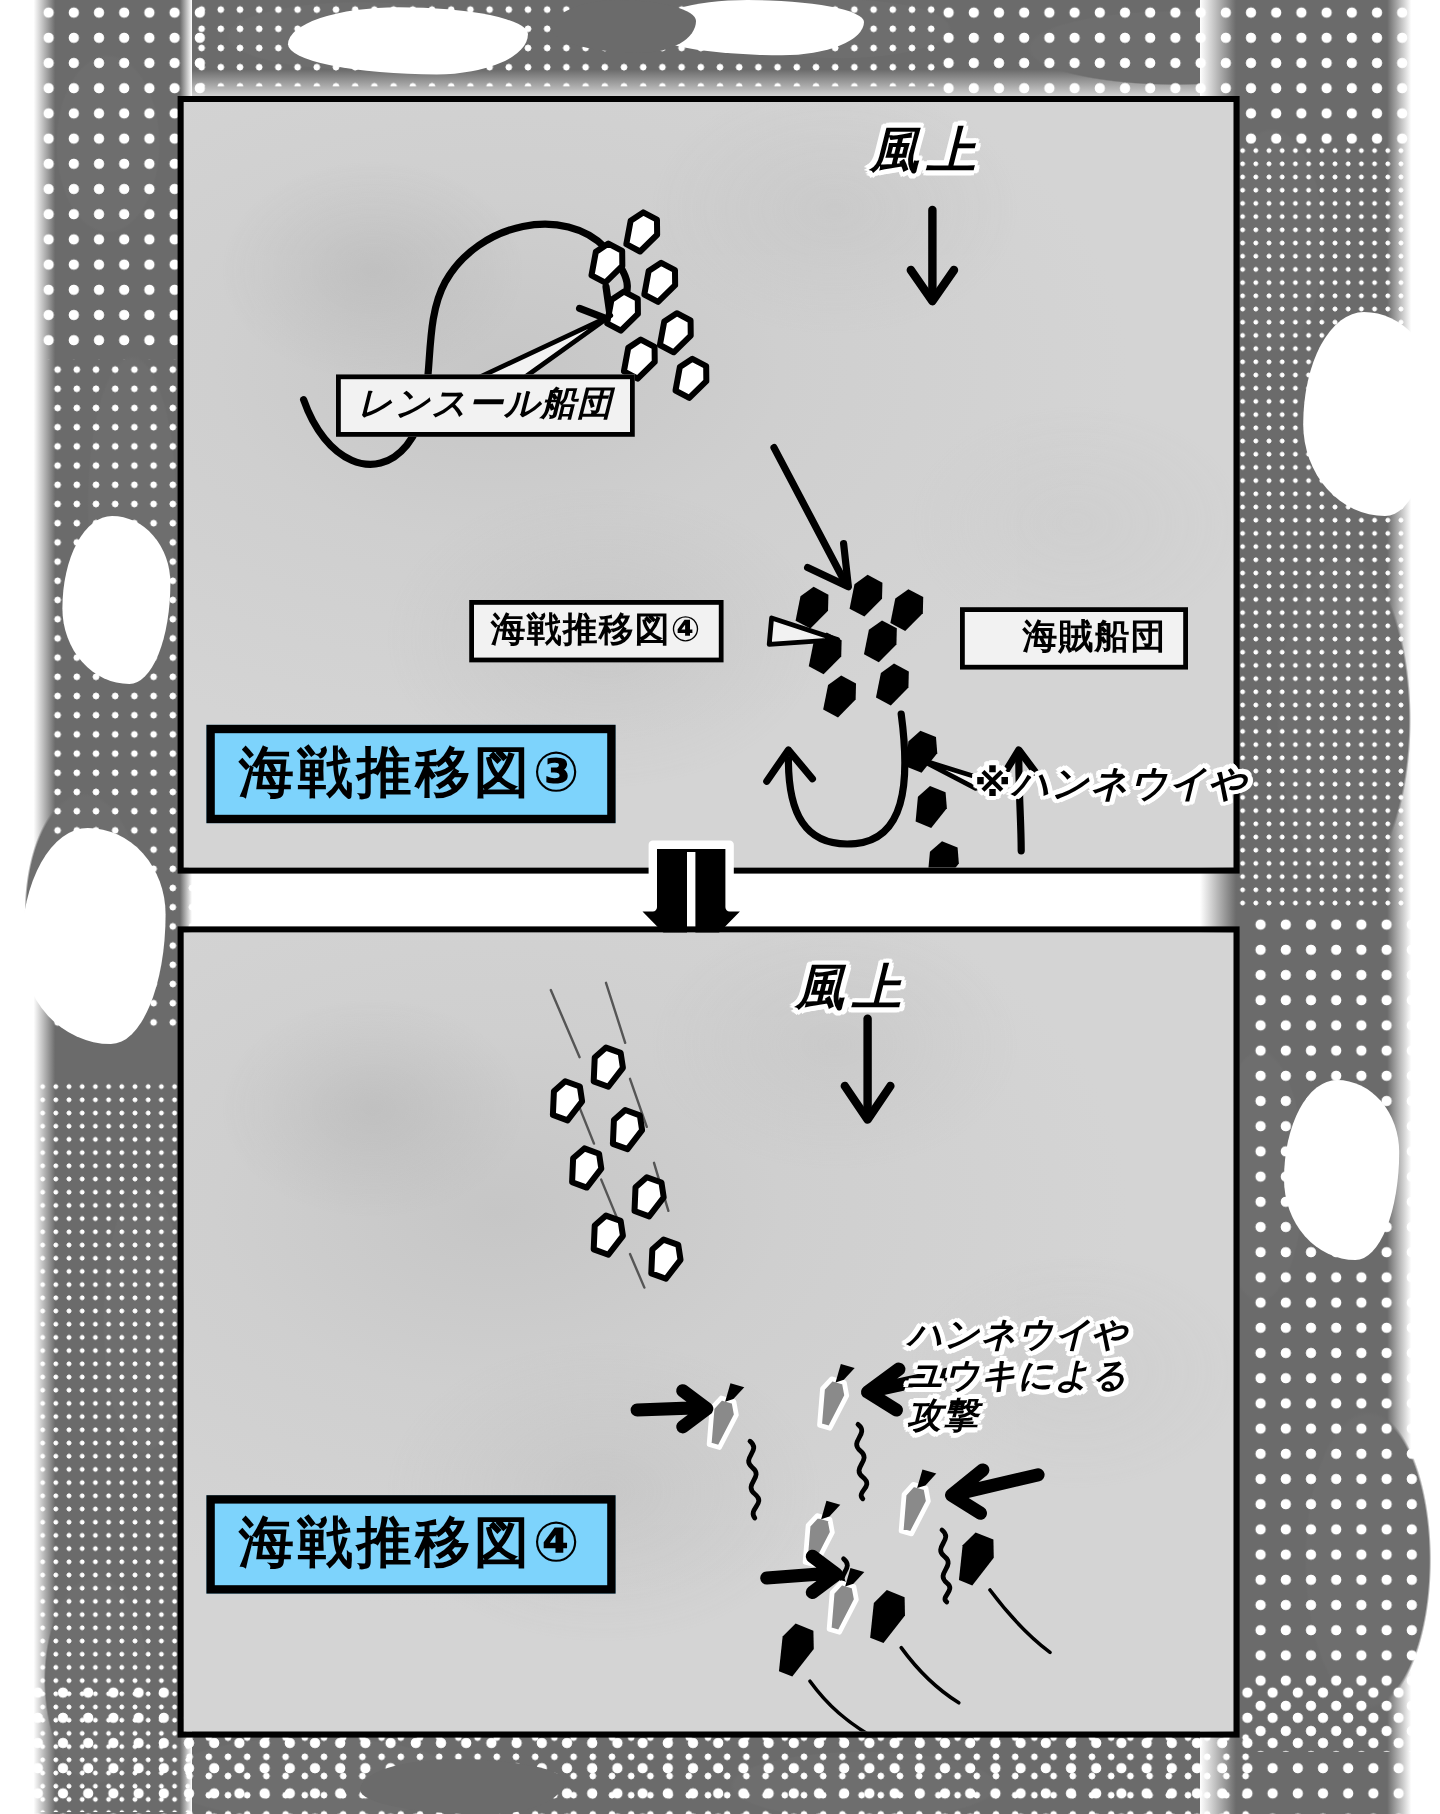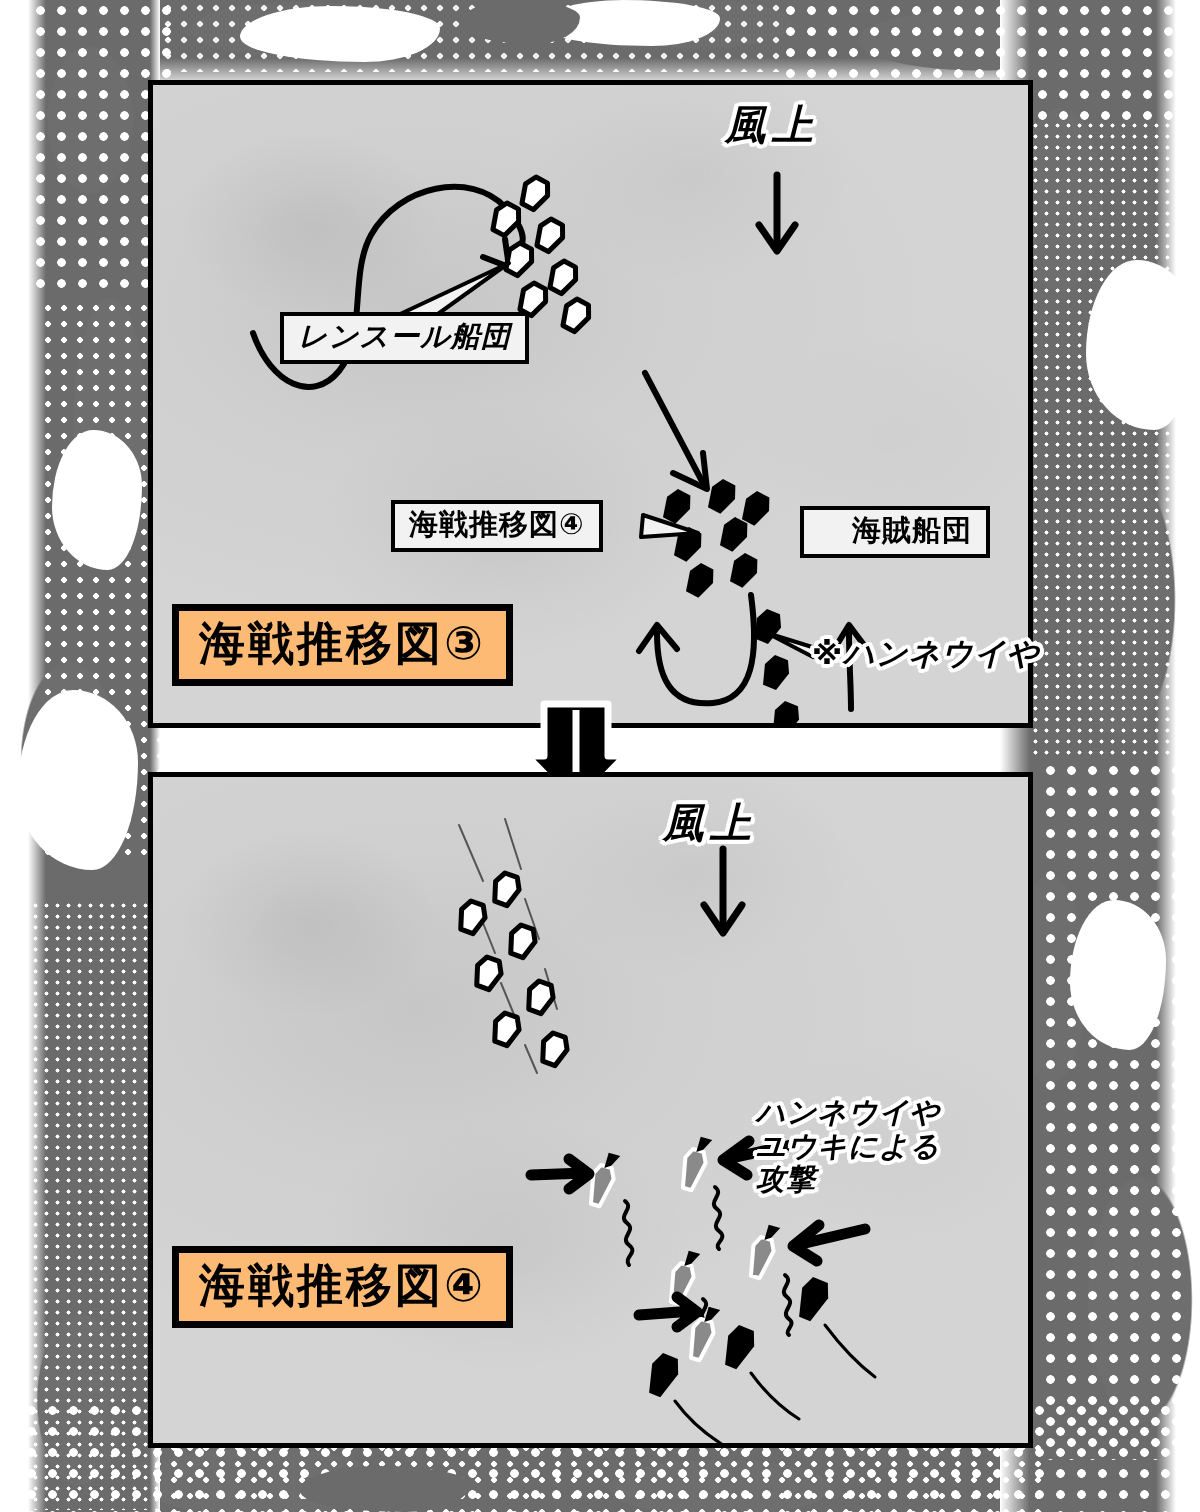--- a/index.html
+++ b/index.html
@@ -75,21 +75,21 @@
   .label-box{position:absolute;background:#f2f2f2;border:4px solid #000;
     padding:6px 14px 9px 14px;font-weight:700;color:#000;white-space:nowrap;
     letter-spacing:1px;line-height:1;}
   .label-box .txt{display:block;}
 
   #label-rensour{left:280px;top:312px;font-size:29px;font-style:italic;}
   #label-eurania{left:391px;top:500px;font-size:29px;}
   #label-pirate {left:800px;top:506px;font-size:29px;padding-left:48px;}
 
   
-  .title-box{position:absolute;background:#fdba74;border:7px solid #000;
+  .title-box{position:absolute;background:#7dd3fc;border:7px solid #000;
     padding:8px 20px 12px 20px;font-weight:900;color:#000;white-space:nowrap;
     font-size:46px;letter-spacing:3px;line-height:1.05;
     font-family:"DejaVu Sans","Liberation Sans",sans-serif;}
   #title-3{left:172px;top:604px;}
   #title-4{left:172px;top:1246px;}
 
   
   .outline-text{position:absolute;font-weight:900;color:#000;white-space:pre;
     line-height:1.16;letter-spacing:2px;
     text-shadow:

